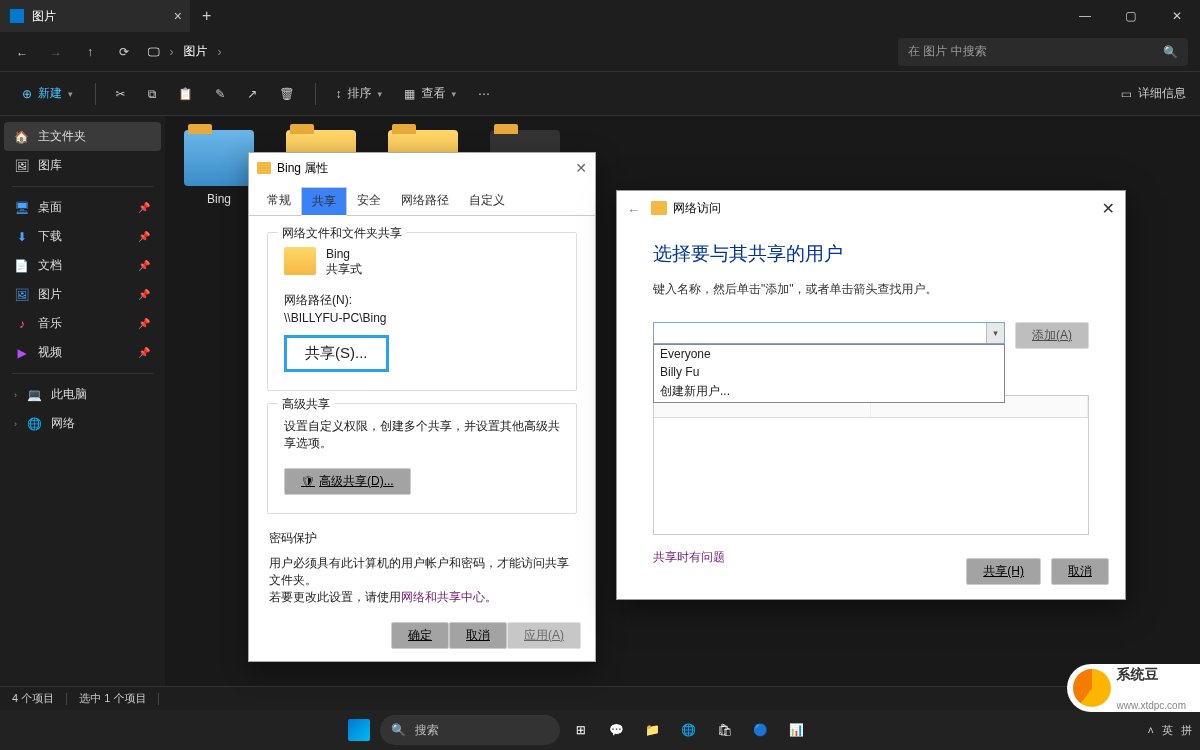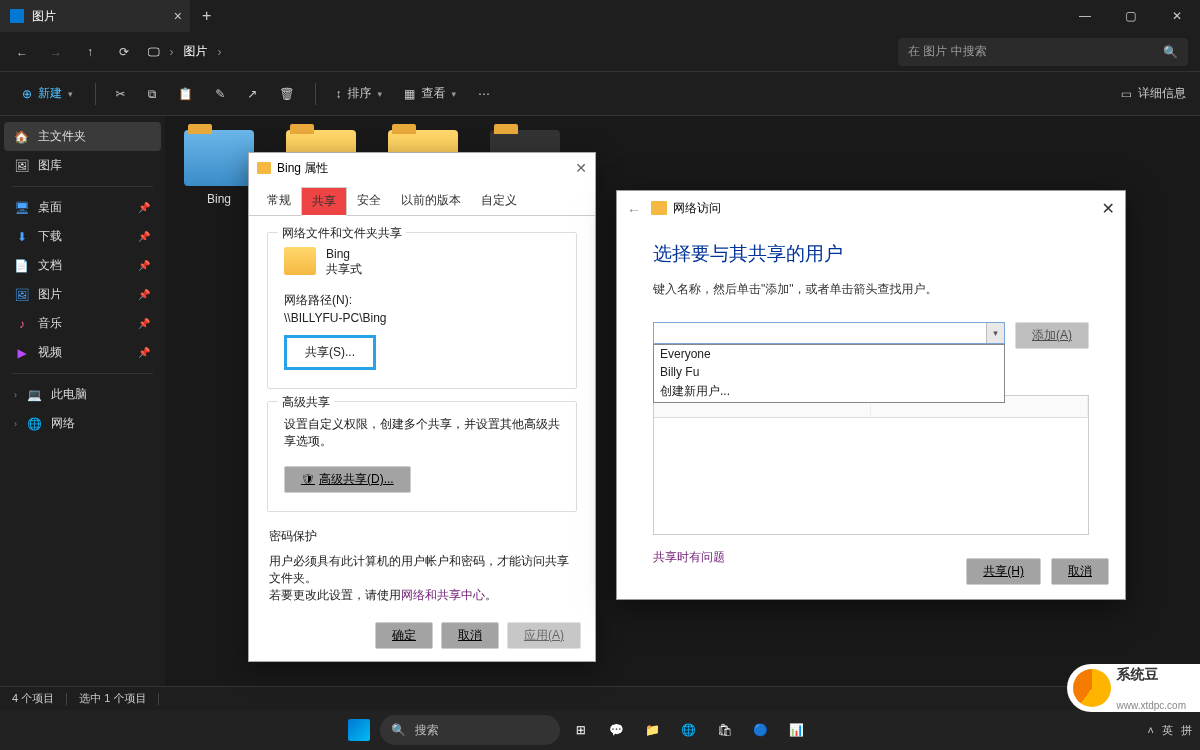--- a/index.html
+++ b/index.html
@@ -58,30 +58,30 @@
 .start-icon { background: linear-gradient(135deg,#0078d4 0%,#00bcf2 100%); width:22px; height:22px; border-radius:2px; }
 .search-pill { width:180px; height:30px; background:#333; border-radius:15px; display:flex; align-items:center; padding:0 12px; gap:8px; color:#bbb; }
 .tb-right { display:flex; align-items:center; gap:8px; color:#ccc; font-size:11px; }
 
 
 .dialog-props { position:absolute; left:248px; top:152px; width:348px; height:510px; background:#fff; border:1px solid #aaa; color:#000; box-shadow:0 8px 24px rgba(0,0,0,0.4); }
 .dlg-title { height:30px; display:flex; align-items:center; padding:0 8px; font-size:12px; gap:6px; }
 .dlg-title .close { margin-left:auto; color:#666; cursor:pointer; font-size:14px; }
 .dlg-tabs { display:flex; padding:0 8px; border-bottom:1px solid #ccc; margin-top:4px; }
 .dlg-tab { padding:5px 10px; font-size:12px; color:#333; cursor:pointer; }
-.dlg-tab.active { border:1px solid #ccc; border-bottom-color:#fff; background:#ef4444; margin-bottom:-1px; }
+.dlg-tab.active { border:1px solid #ccc; border-bottom-color:#fff; background:#3b82f6; margin-bottom:-1px; }
 .dlg-body { padding:16px 18px; font-size:12px; color:#222; }
 .dlg-group { border:1px solid #ddd; border-radius:2px; padding:14px 16px 18px; margin-bottom:12px; position:relative; }
 .dlg-group-title { position:absolute; top:-8px; left:10px; background:#fff; padding:0 4px; font-size:12px; }
 .share-folder { display:flex; gap:10px; align-items:flex-start; margin-bottom:14px; }
 .share-folder .ficon { width:32px; height:28px; background:linear-gradient(180deg,#ffd76a,#f5b842); border-radius:2px; }
-.hl-btn { border:3px solid #29a3e8; padding:6px 18px; background:#fff; display:inline-block; cursor:pointer; font-size:12px; }
+.hl-btn { border:3px solid #29a3e8; padding:6px 18px; background:#fff; display:inline-block; cursor:pointer; font-size:15px; }
 .win-btn { border:1px solid #ccc; background:#a3a3a3; padding:4px 16px; font-size:12px; cursor:pointer; border-radius:2px;text-decoration:underline; }
 .win-btn.shield::before { content:"🛡"; margin-right:4px; font-size:11px; }
-.dlg-footer { position:absolute; bottom:12px; right:14px; display:flex; gap:8px; }
+.dlg-footer { position:absolute; bottom:12px; right:14px; display:flex; gap:0; }
 .link { color:#701a75; cursor:pointer; }
 
 
 .dialog-net { position:absolute; left:616px; top:190px; width:510px; height:410px; background:#fff; border:1px solid #999; color:#000; box-shadow:0 8px 28px rgba(0,0,0,0.5); }
 .net-title { height:34px; display:flex; align-items:center; padding:0 10px; }
 .net-title .back { color:#888; font-size:14px; margin-right:10px; }
 .net-title .ti { display:flex; align-items:center; gap:6px; }
 .net-title .close { margin-left:auto; color:#333; cursor:pointer; font-size:16px; }
 .net-body { padding:16px 36px; }
 .net-h { font-size:19px; color:#003399; margin-bottom:14px; }
@@ -252,21 +252,21 @@
 <div class="dialog-props">
   <div class="dlg-title">
     <span style="width:14px;height:12px;background:#f5b842;display:inline-block;border-radius:1px"></span>
     <span>Bing 属性</span>
     <span class="close">✕</span>
   </div>
   <div class="dlg-tabs">
     <div class="dlg-tab">常规</div>
     <div class="dlg-tab active">共享</div>
     <div class="dlg-tab">安全</div>
-    <div class="dlg-tab">以前的版本</div>
+    <div class="dlg-tab">网络路径</div>
     <div class="dlg-tab">自定义</div>
   </div>
   <div class="dlg-body">
     <div class="dlg-group">
       <div class="dlg-group-title">网络文件和文件夹共享</div>
       <div class="share-folder">
         <div class="ficon"></div>
         <div>
           <div>Bing</div>
           <div>共享式</div>

